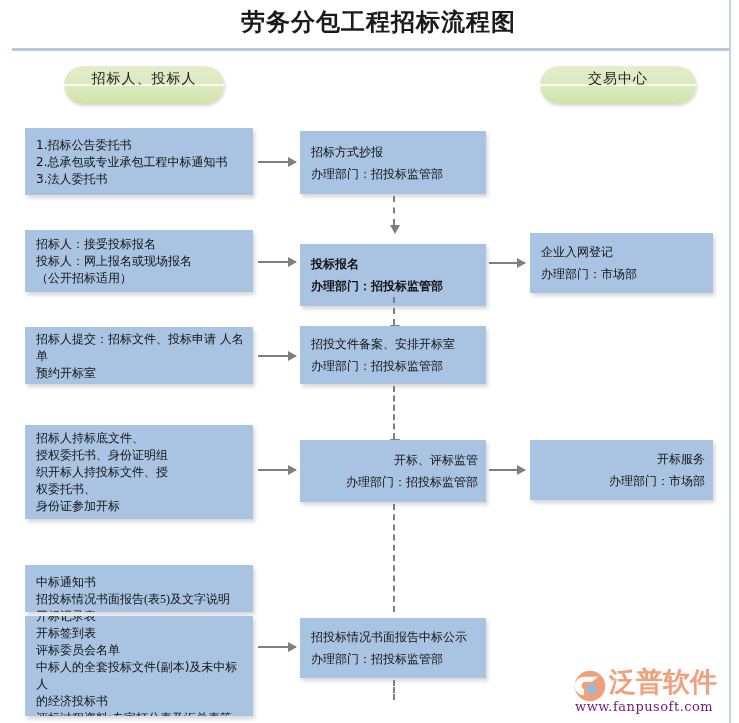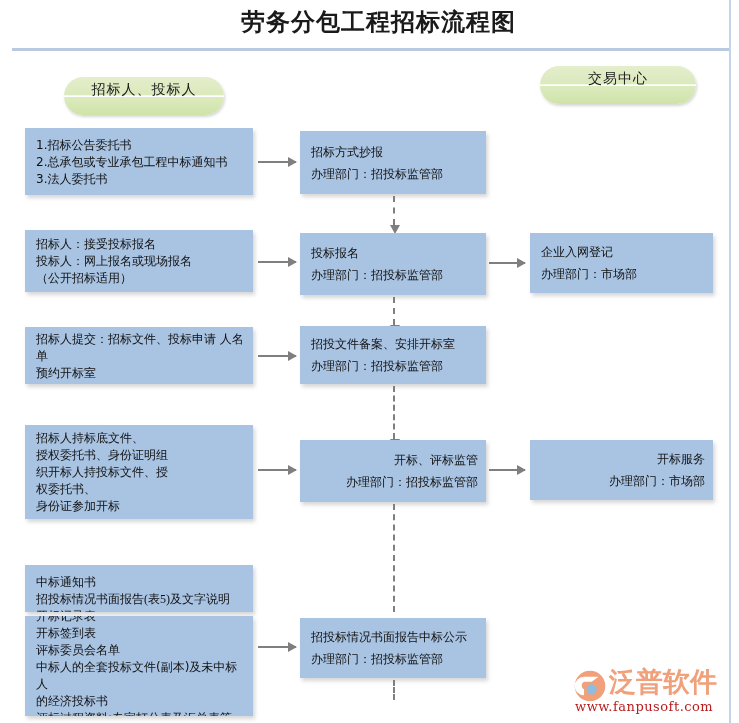--- a/index.html
+++ b/index.html
@@ -93,34 +93,34 @@
     position:absolute;left:0;top:14px;width:34px;height:34px;
   }
   .logo .brand{
     position:absolute;left:36px;top:10px;
     font-size:27px;font-weight:bold;color:#f0a07a;
     letter-spacing:0px;line-height:34px;
     font-family:"DejaVu Sans","Liberation Sans",sans-serif;
   }
   .logo .url{
     position:absolute;left:2px;top:44px;
-    font-size:13px;color:#b91c1c;letter-spacing:0.5px;
+    font-size:13px;color:#701a75;letter-spacing:0.5px;
     font-family:"DejaVu Serif","Liberation Serif",serif;
   }
 </style>
 </head>
 <body>
 
 <div id="canvas">
 
   <div class="title">劳务分包工程招标流程图</div>
   <div class="title-rule"></div>
   <div class="page-border-right"></div>
 
-  <div class="pill" style="left:64px;top:66px;width:160px;margin-top:11px;">
+  <div class="pill" style="left:64px;top:66px;width:160px;">
     <span>招标人、投标人</span>
   </div>
   <div class="pill" style="left:540px;top:66px;width:156px;">
     <span>交易中心</span>
   </div>
 
   <div class="box pad-v" style="left:25px;top:128px;width:228px;height:67px;">
     <div class="lines">1.招标公告委托书
 2.总承包或专业承包工程中标通知书
 3.法人委托书</div>
@@ -131,21 +131,21 @@
 办理部门：招投标监管部</div>
   </div>
   <div class="v-dash" style="left:393px;top:196px;height:29px;"></div>
 
   <div class="box pad-v" style="left:25px;top:230px;width:228px;height:62px;">
     <div class="lines">招标人：接受投标报名
 投标人：网上报名或现场报名
 （公开招标适用）</div>
   </div>
   <div class="h-arrow" style="left:258px;top:261px;width:38px;"></div>
-  <div class="box pad-v" style="left:300px;top:233px;width:186px;height:62px;">
+  <div class="box pad-v" style="left:300px;top:244px;width:186px;height:62px;font-weight:bold;">
     <div class="lines wide">投标报名
 办理部门：招投标监管部</div>
   </div>
   <div class="h-arrow" style="left:489px;top:262px;width:36px;"></div>
   <div class="box pad-v" style="left:530px;top:233px;width:183px;height:60px;">
     <div class="lines wide">企业入网登记
 办理部门：市场部</div>
   </div>
   <div class="v-dash" style="left:393px;top:297px;height:28px;"></div>
 

